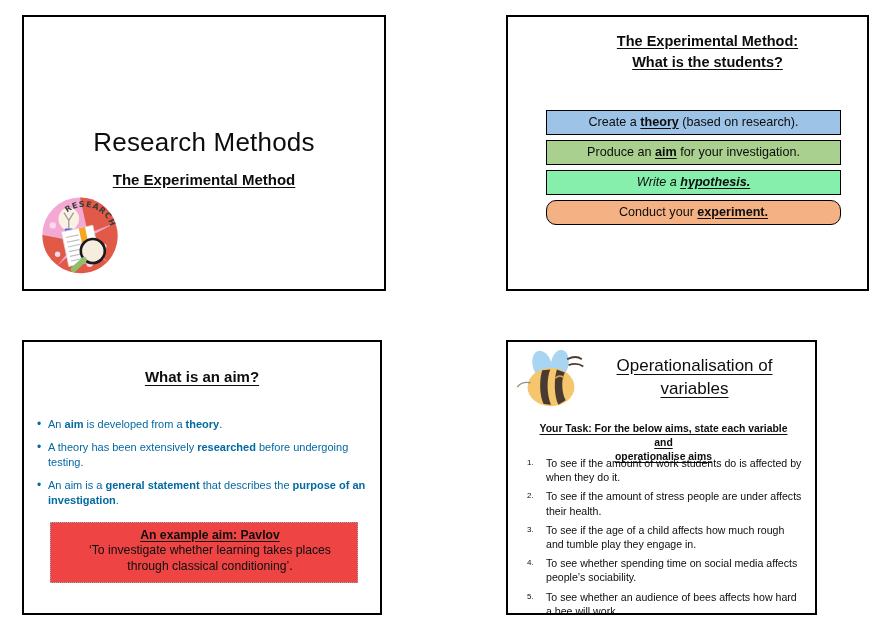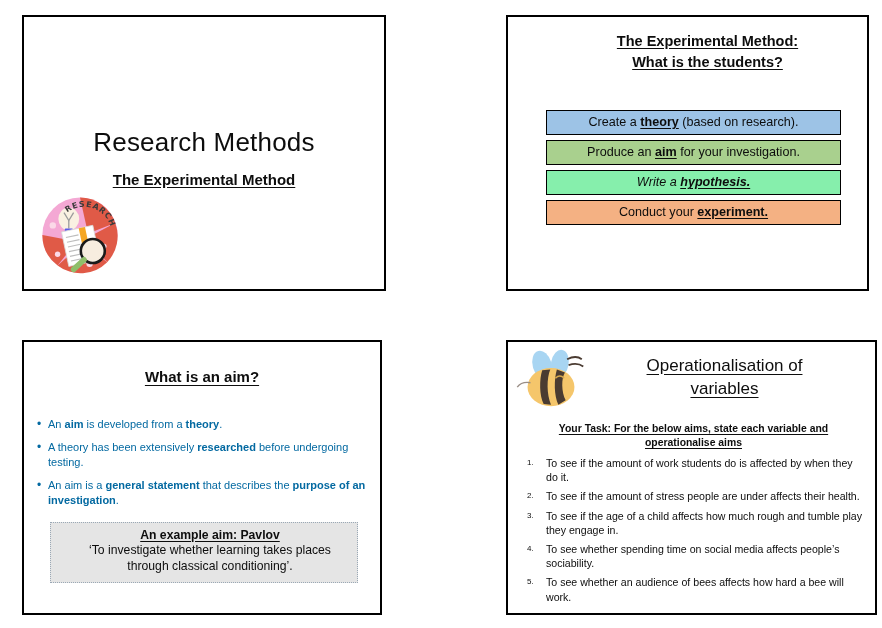--- a/index.html
+++ b/index.html
@@ -23,21 +23,21 @@
     position: absolute;
     background: #ffffff;
     border: 2.5px solid #000000;
     box-sizing: border-box;
     overflow: hidden;
   }
   
   #slide-1 { left: 22px;  top: 15px;  width: 364px; height: 276px; }
   #slide-2 { left: 506px; top: 15px;  width: 363px; height: 276px; }
   #slide-3 { left: 22px;  top: 340px; width: 360px; height: 275px; }
-  #slide-4 { left: 506px; top: 340px; width: 371px; height: 275px; }
+  #slide-4 { left: 506px; top: 340px; width: 311px; height: 275px; }
 
   
   .s1-title {
     position: absolute;
     left: 0; right: 0;
     top: 110px;
     text-align: center;
     font-size: 26px;
     font-weight: 400;
     letter-spacing: 0.2px;
@@ -135,21 +135,21 @@
     left: -11px;
     top: -1px;
     font-size: 12px;
   }
   .s3-bullets li b { font-weight: 700; }
   .example-box {
     position: absolute;
     left: 26px;
     right: 22px;
     top: 180px;
-    background: #e5e5e5;
+    background: #ef4444;
     border: 1px dotted #9aa8b5;
     box-sizing: border-box;
     padding: 5px 8px 7px 20px;
     text-align: center;
   }
   .example-head {
     font-size: 12.2px;
     font-weight: 700;
     text-decoration: underline;
     text-underline-offset: 2px;
@@ -280,21 +280,21 @@
 
   <div class="slide" id="slide-2">
     <div class="s2-title">
       <span>The Experimental Method:</span><br>
       <span>What is the students?</span>
     </div>
     <div class="process-list" id="process-list">
         <div class="process-box" style="background: rgb(157, 195, 230);"><span>Create a </span><b>theory</b><span> (based on research).</span></div>
         <div class="process-box" style="background: rgb(169, 208, 142);"><span>Produce an </span><b>aim</b><span> for your investigation.</span></div>
         <div class="process-box" style="background: #86efac; font-style: italic;"><span>Write a </span><b>hypothesis.</b><span></span></div>
-        <div class="process-box" style="background: rgb(244, 177, 131);"><span>Conduct your </span><b>experiment.</b><span></span></div>
+        <div class="process-box" style="background: rgb(244, 177, 131); border-radius: 10px;"><span>Conduct your </span><b>experiment.</b><span></span></div>
       </div>
   </div>
 
   <div class="slide" id="slide-3">
     <div class="s3-title">What is an aim?</div>
     <ul class="s3-bullets" id="s3-bullets">
         <li><span>An </span><b>aim</b><span> is developed from a </span><b>theory</b><span>.</span></li>
         <li><span>A theory has been extensively </span><b>researched</b><span> before undergoing testing.</span></li>
         <li><span>An aim is a </span><b>general statement</b><span> that describes the </span><b>purpose of an investigation</b><span>.</span></li>
       </ul>

